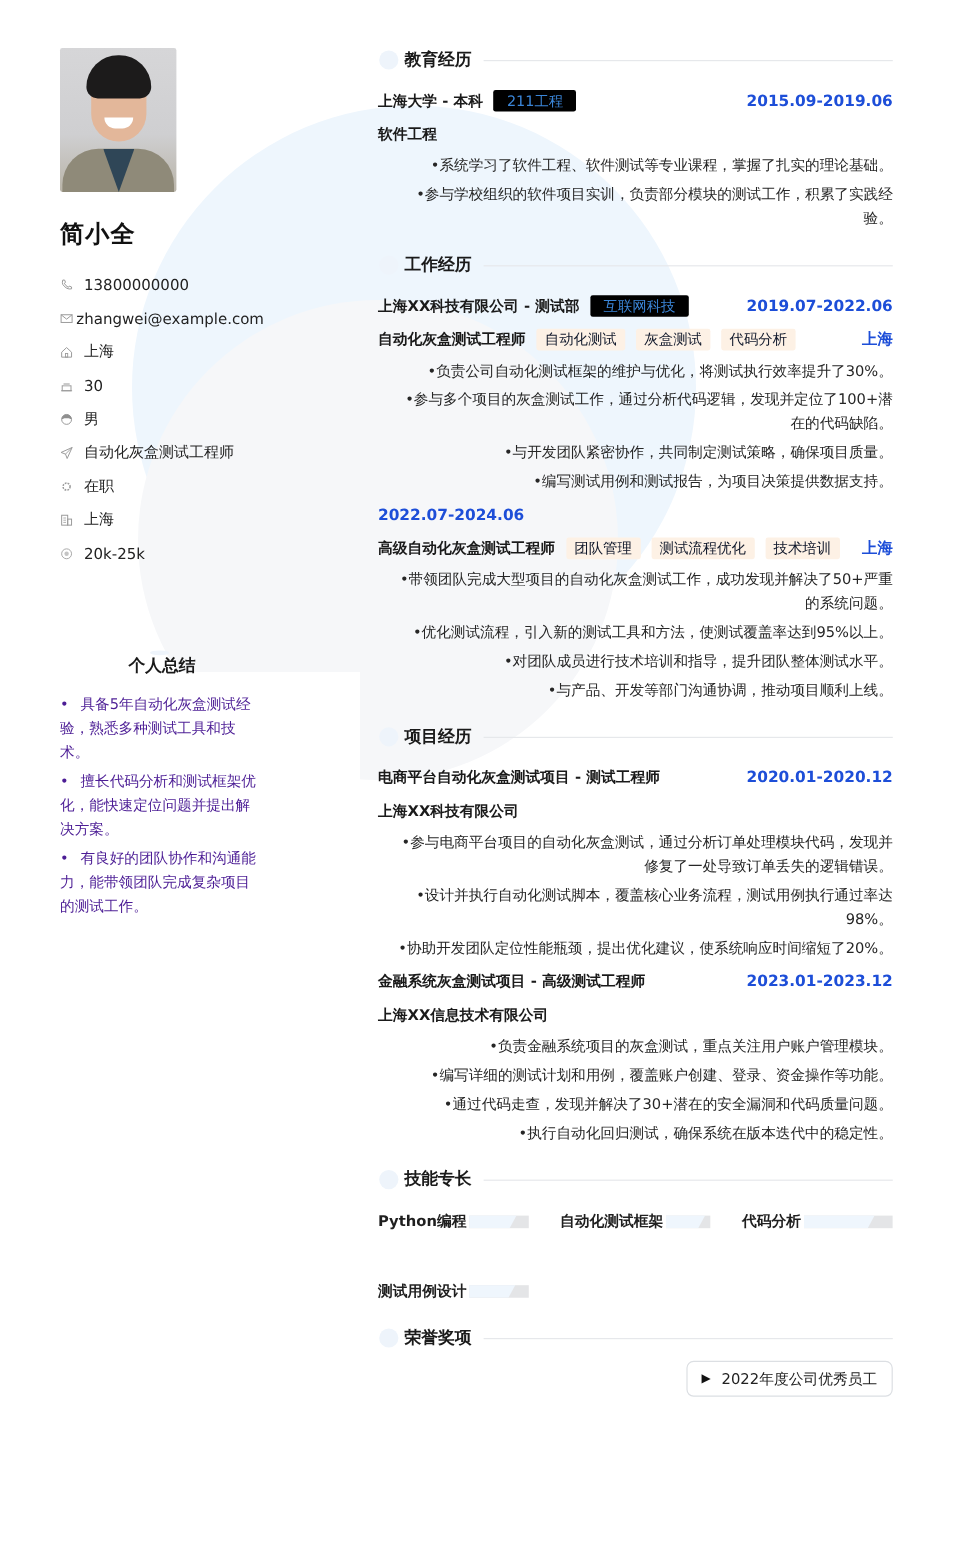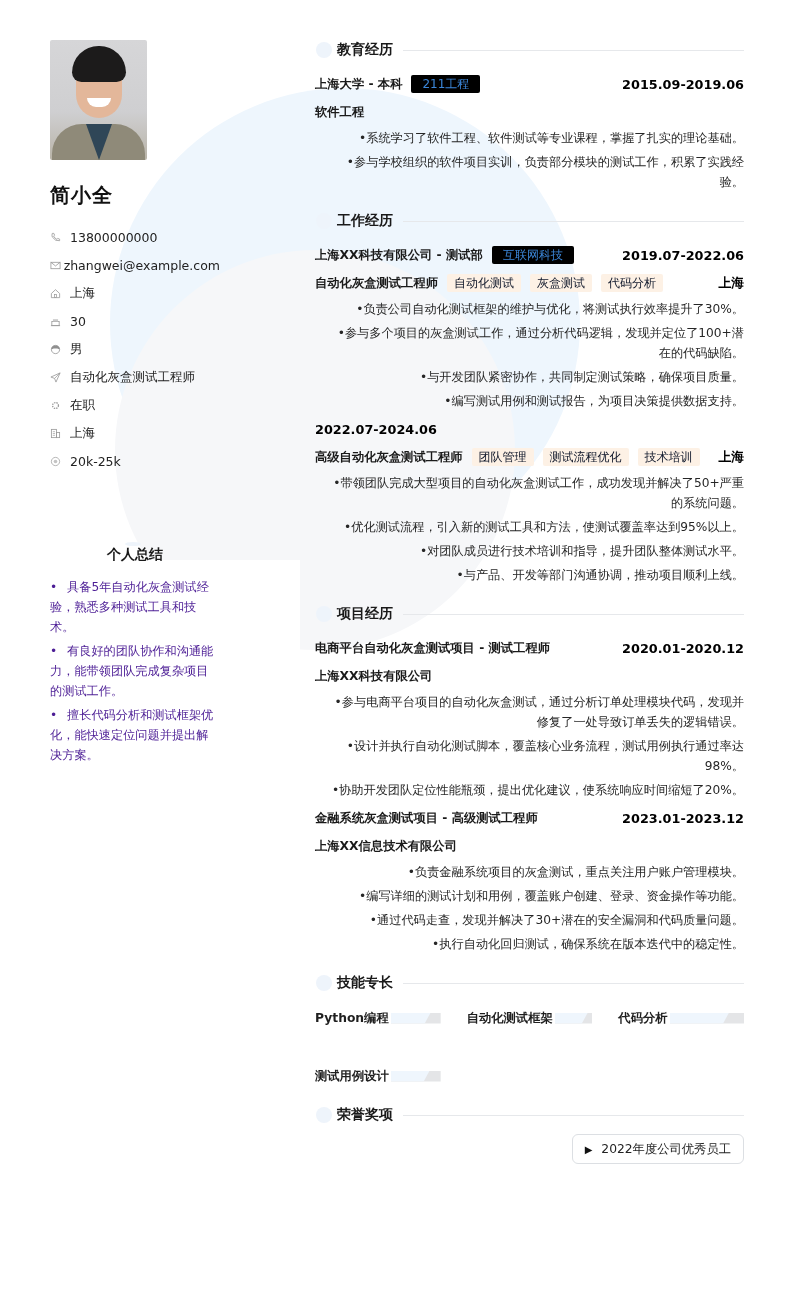--- a/index.html
+++ b/index.html
@@ -46,21 +46,21 @@
   .sec-dot { width: 16px; height: 16px; border-radius: 50%; background: #eef4fb; margin-right: 5px; margin-left: 1px; }
   .sec-label { font-size: 14px; font-weight: bold; color: #1a1a1a; white-space: nowrap; }
   .sec-line { flex: 1; height: 1px; background: #e6e8eb; margin-left: 10px; }
 
   
   .right { position: absolute; left: 315px; top: 39px; width: 429px; }
   .section { margin-bottom: 0; text-align: right; }
   .row { display: flex; align-items: center; justify-content: space-between; height: 28px; }
   .row-left { display: flex; align-items: center; }
   .bold { font-size: 12.3px; font-weight: bold; color: #1a1a1a; white-space: nowrap; }
-  .date { font-size: 12.8px; font-weight: bold; color: #000000; }
+  .date { font-size: 12.8px; font-weight: bold; color: #1d4ed8; }
   .tag-blue { background: #000000; color: #3b86d8; font-size: 12px; padding: 1px 11px; margin-left: 9px; border-radius: 2px; line-height: 16px; }
   .tag-orange { background: #fdf1e5; color: #0f172a; font-size: 12px; padding: 1px 7px; margin-left: 9px; border-radius: 2px; line-height: 16px; }
   .bullets { list-style: none; font-size: 12.2px; line-height: 20px; color: #262626; }
   .bullets li { margin-bottom: 4px; }
   .bullets li::before { content: "•"; display: inline-block; width: 17px; padding-left: 1px; }
 
   .skills { display: grid; grid-template-columns: 1fr 1fr 1fr; column-gap: 20px; row-gap: 0; margin-top: 8px; gap: 26px; }
   .skill { display: flex; align-items: center; height: 32px; font-size: 12.3px; font-weight: bold; }
   .skill-name { white-space: nowrap; margin-right: 2px; }
   .skill-bar { flex: 1; height: 11px; background: #e4e5e7; position: relative; clip-path: polygon(0 0, 100% 0, 100% 100%, 0 100%); }
@@ -182,22 +182,22 @@
     </div>
   </div>
 
   <div class="sec-title-left sec-head">
     <span class="sec-dot"></span>
     <span class="sec-label">个人总结</span>
     <span class="sec-line"></span>
   </div>
   <ul class="summary">
     <li>具备5年自动化灰盒测试经验，熟悉多种测试工具和技术。</li>
+    <li>擅长代码分析和测试框架优化，能快速定位问题并提出解决方案。</li>
     <li>有良好的团队协作和沟通能力，能带领团队完成复杂项目的测试工作。</li>
-    <li>擅长代码分析和测试框架优化，能快速定位问题并提出解决方案。</li>
   </ul>
 
   <div class="right">
 
     <div class="section">
       <div class="sec-head">
         <span class="sec-dot"></span>
         <span class="sec-label">教育经历</span>
         <span class="sec-line"></span>
       </div>

